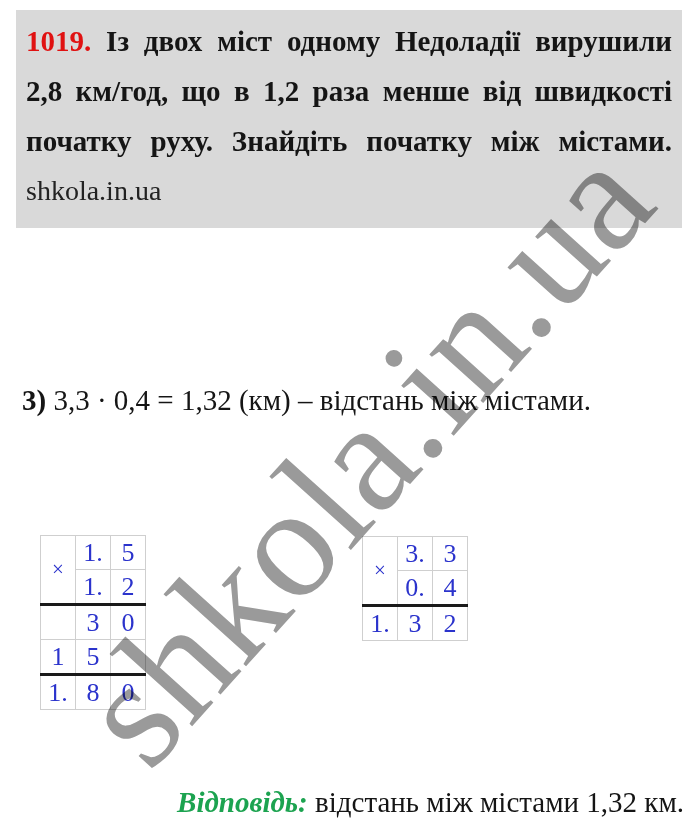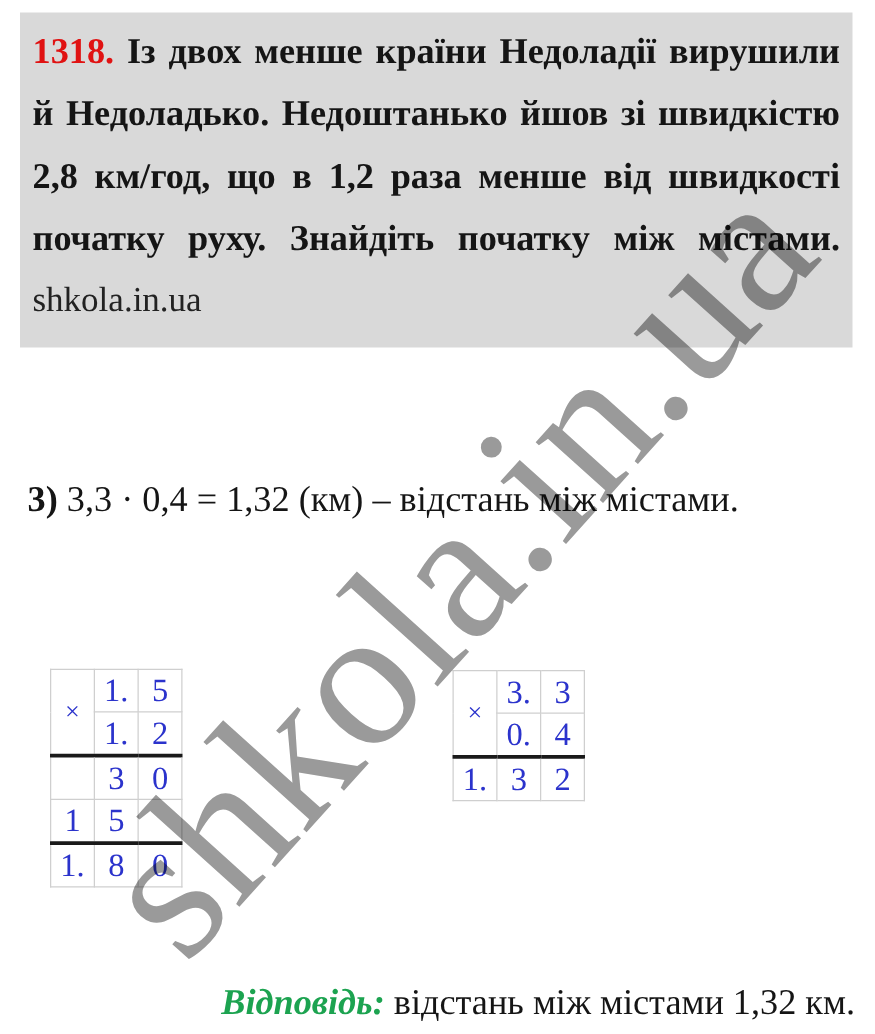--- a/index.html
+++ b/index.html
@@ -44,22 +44,21 @@
     font-size:158px;font-family:"Liberation Serif", serif;font-weight:normal;
     mix-blend-mode:multiply;z-index:10;pointer-events:none;user-select:none;
   }
 </style>
 </head>
 <body>
 
 <div class="watermark" style="color: rgb(154, 154, 154);">shkola.in.ua</div>
 
 <div class="problem-block" style="background: rgb(217, 217, 217);">
-  <div class="pline"><span class="pnum" style="color: rgb(224, 18, 18);">1318.</span> <span>Із двох менше країни Недоладії вирушили</span></div>
-  <div class="pline">й Недоладько. Недоштанько йшов зі швидкістю</div>
+  <div class="pline"><span class="pnum" style="color: rgb(224, 18, 18);">1019.</span> <span>Із двох міст одному Недоладії вирушили</span></div>
   <div class="pline">2,8 км/год, що в 1,2 раза менше від швидкості</div>
   <div class="pline">початку руху. Знайдіть початку між містами.</div>
   <div class="psource">shkola.in.ua</div>
 </div>
 
 <div class="solution">
   <div class="sline"><b>3)</b> <span>3,3 · 0,4 = 1,32 (км) – відстань між містами.</span></div>
 </div>
 
 <table class="grid grid-left">

